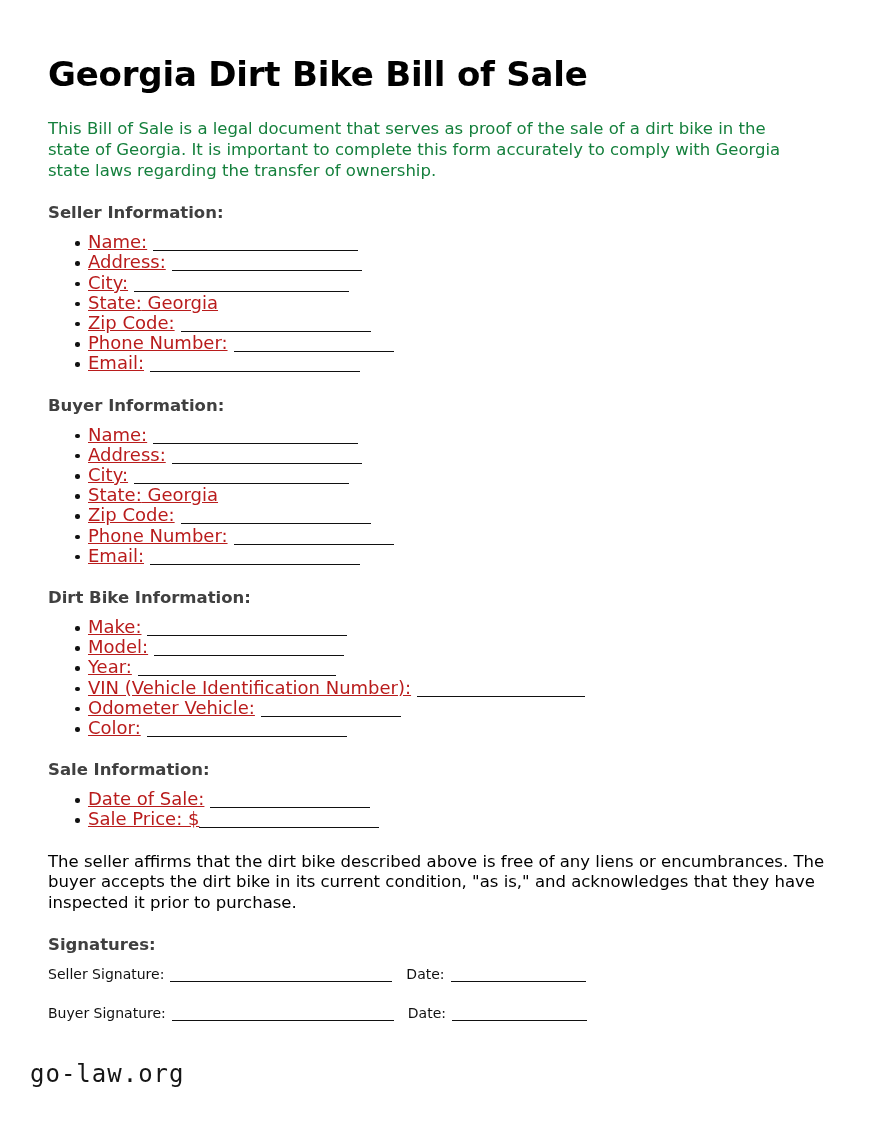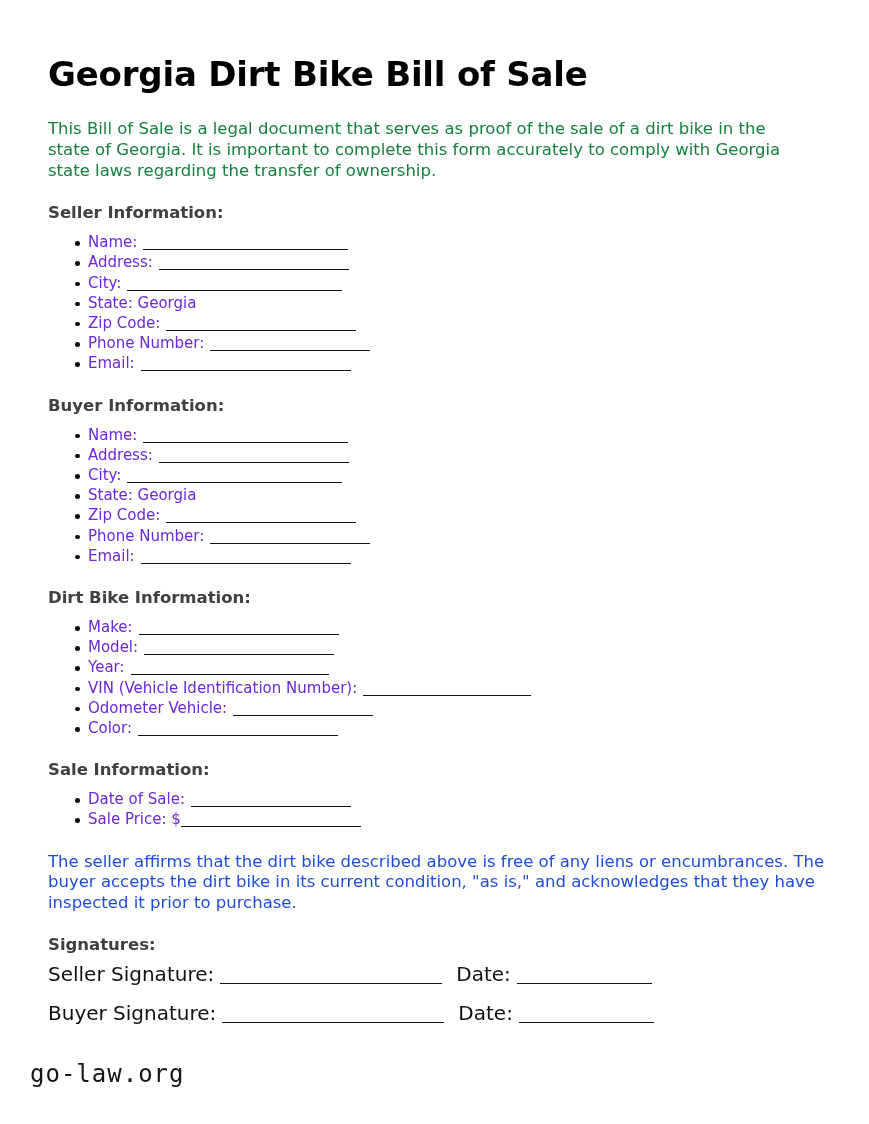--- a/index.html
+++ b/index.html
@@ -45,25 +45,26 @@
     margin: 0 0 10px 0;
     color: #404040;
   }
   ul.fields {
     list-style: none;
     margin: 0 0 22px 0;
     padding: 0;
   }
   ul.fields li {
     position: relative;
-    font-size: 15px;
+    font-size: 18px;
     line-height: 20.2px;
     padding-left: 40px;
-    color: #6d28d9;
+    color: #b91c1c;
     white-space: nowrap;
+    text-decoration: underline;
   }
   ul.fields li::before {
     content: "";
     position: absolute;
     left: 27px;
     top: 9px;
     width: 4.5px;
     height: 4.5px;
     border-radius: 50%;
     background: #111;
@@ -76,24 +77,24 @@
   }
   .gap {
     display: inline-block;
     width: 6px;
   }
   .affirm {
     font-size: 16.5px;
     line-height: 20.6px;
     margin: 0 0 22px 0;
     width: 778px;
-    color: #1d4ed8;
+    color: #000000;
   }
   .sig-row {
-    font-size: 20px;
+    font-size: 14px;
     line-height: 20.2px;
     margin: 0 0 18px 0;
     white-space: nowrap;
     color: #111;
   }
   .sig-label { display: inline-block; }
   .watermark {
     position: absolute;
     left: 30px;
     top: 1060px;

